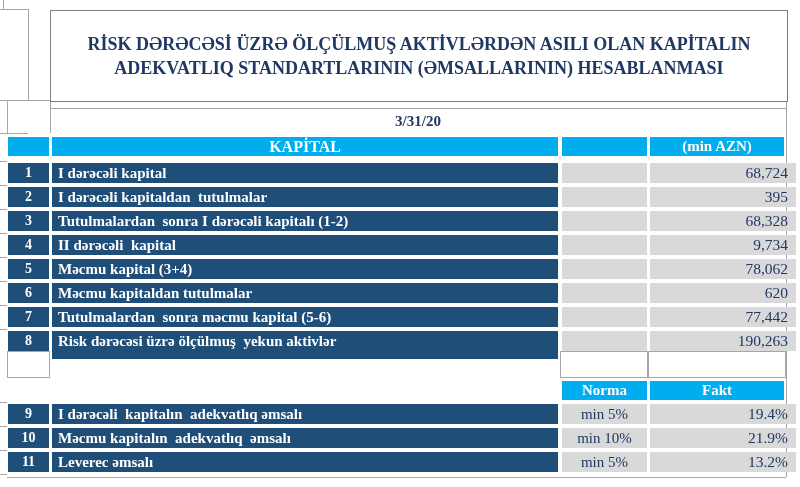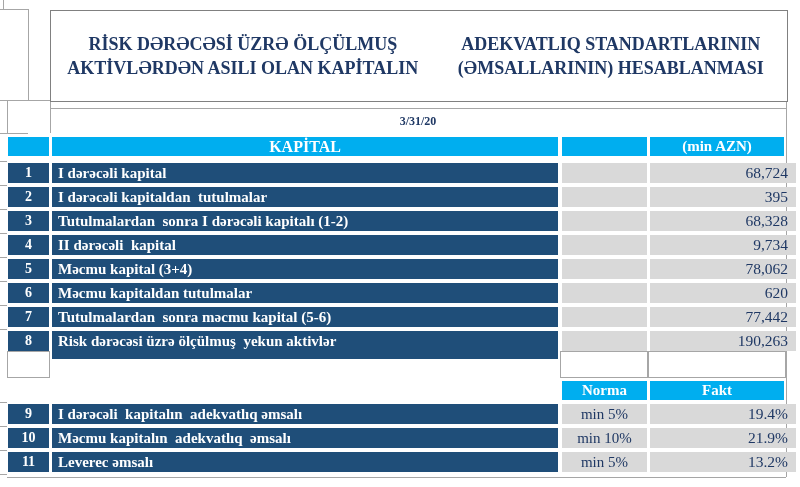--- a/index.html
+++ b/index.html
@@ -13,26 +13,26 @@
   .cyan  { background:#00AEEF; color:#ffffff; font-weight:bold; }
   .gray  { background:#D9D9D9; color:#1F3864; }
   .num-cell   { left:8px;   width:41px;  text-align:center; font-size:14px; }
   .label-cell { left:52px;  width:506px; padding-left:6px; font-size:15px; white-space:pre; }
   .mid-cell   { left:562px; width:85px; }
   .val-cell   { left:650px; width:146px; text-align:right; padding-right:8px; font-size:15.5px; }
   .norma-cell { left:562px; width:85px;  text-align:center; font-size:15px; }
   .title-box {
     position:absolute; left:50px; top:10px; width:736px; height:90px;
     border:1px solid #808080; background:#ffffff;
-    display:flex; flex-direction:row; align-items:center; justify-content:center;
+    display:flex; flex-direction:column; align-items:center; justify-content:center;
     color:#1F3864; font-weight:bold; font-size:18px; line-height:24px; text-align:center;
   }
   .date-cell {
     position:absolute; left:52px; top:108px; width:732px; height:26px;
-    text-align:center; line-height:26px; color:#1F3864; font-weight:bold; font-size:12px;
+    text-align:center; line-height:26px; color:#1F3864; font-weight:bold; font-size:15px;
   }
   .empty-box { position:absolute; box-sizing:border-box; border:1px solid #a6a6a6; background:#ffffff; }
 </style>
 </head>
 <body>
 
 <div class="sheet">
 
   <div class="line" style="left:0;top:9px;width:28px;height:1px;"></div>
   <div class="line" style="left:3px;top:0;width:1px;height:9px;"></div>

